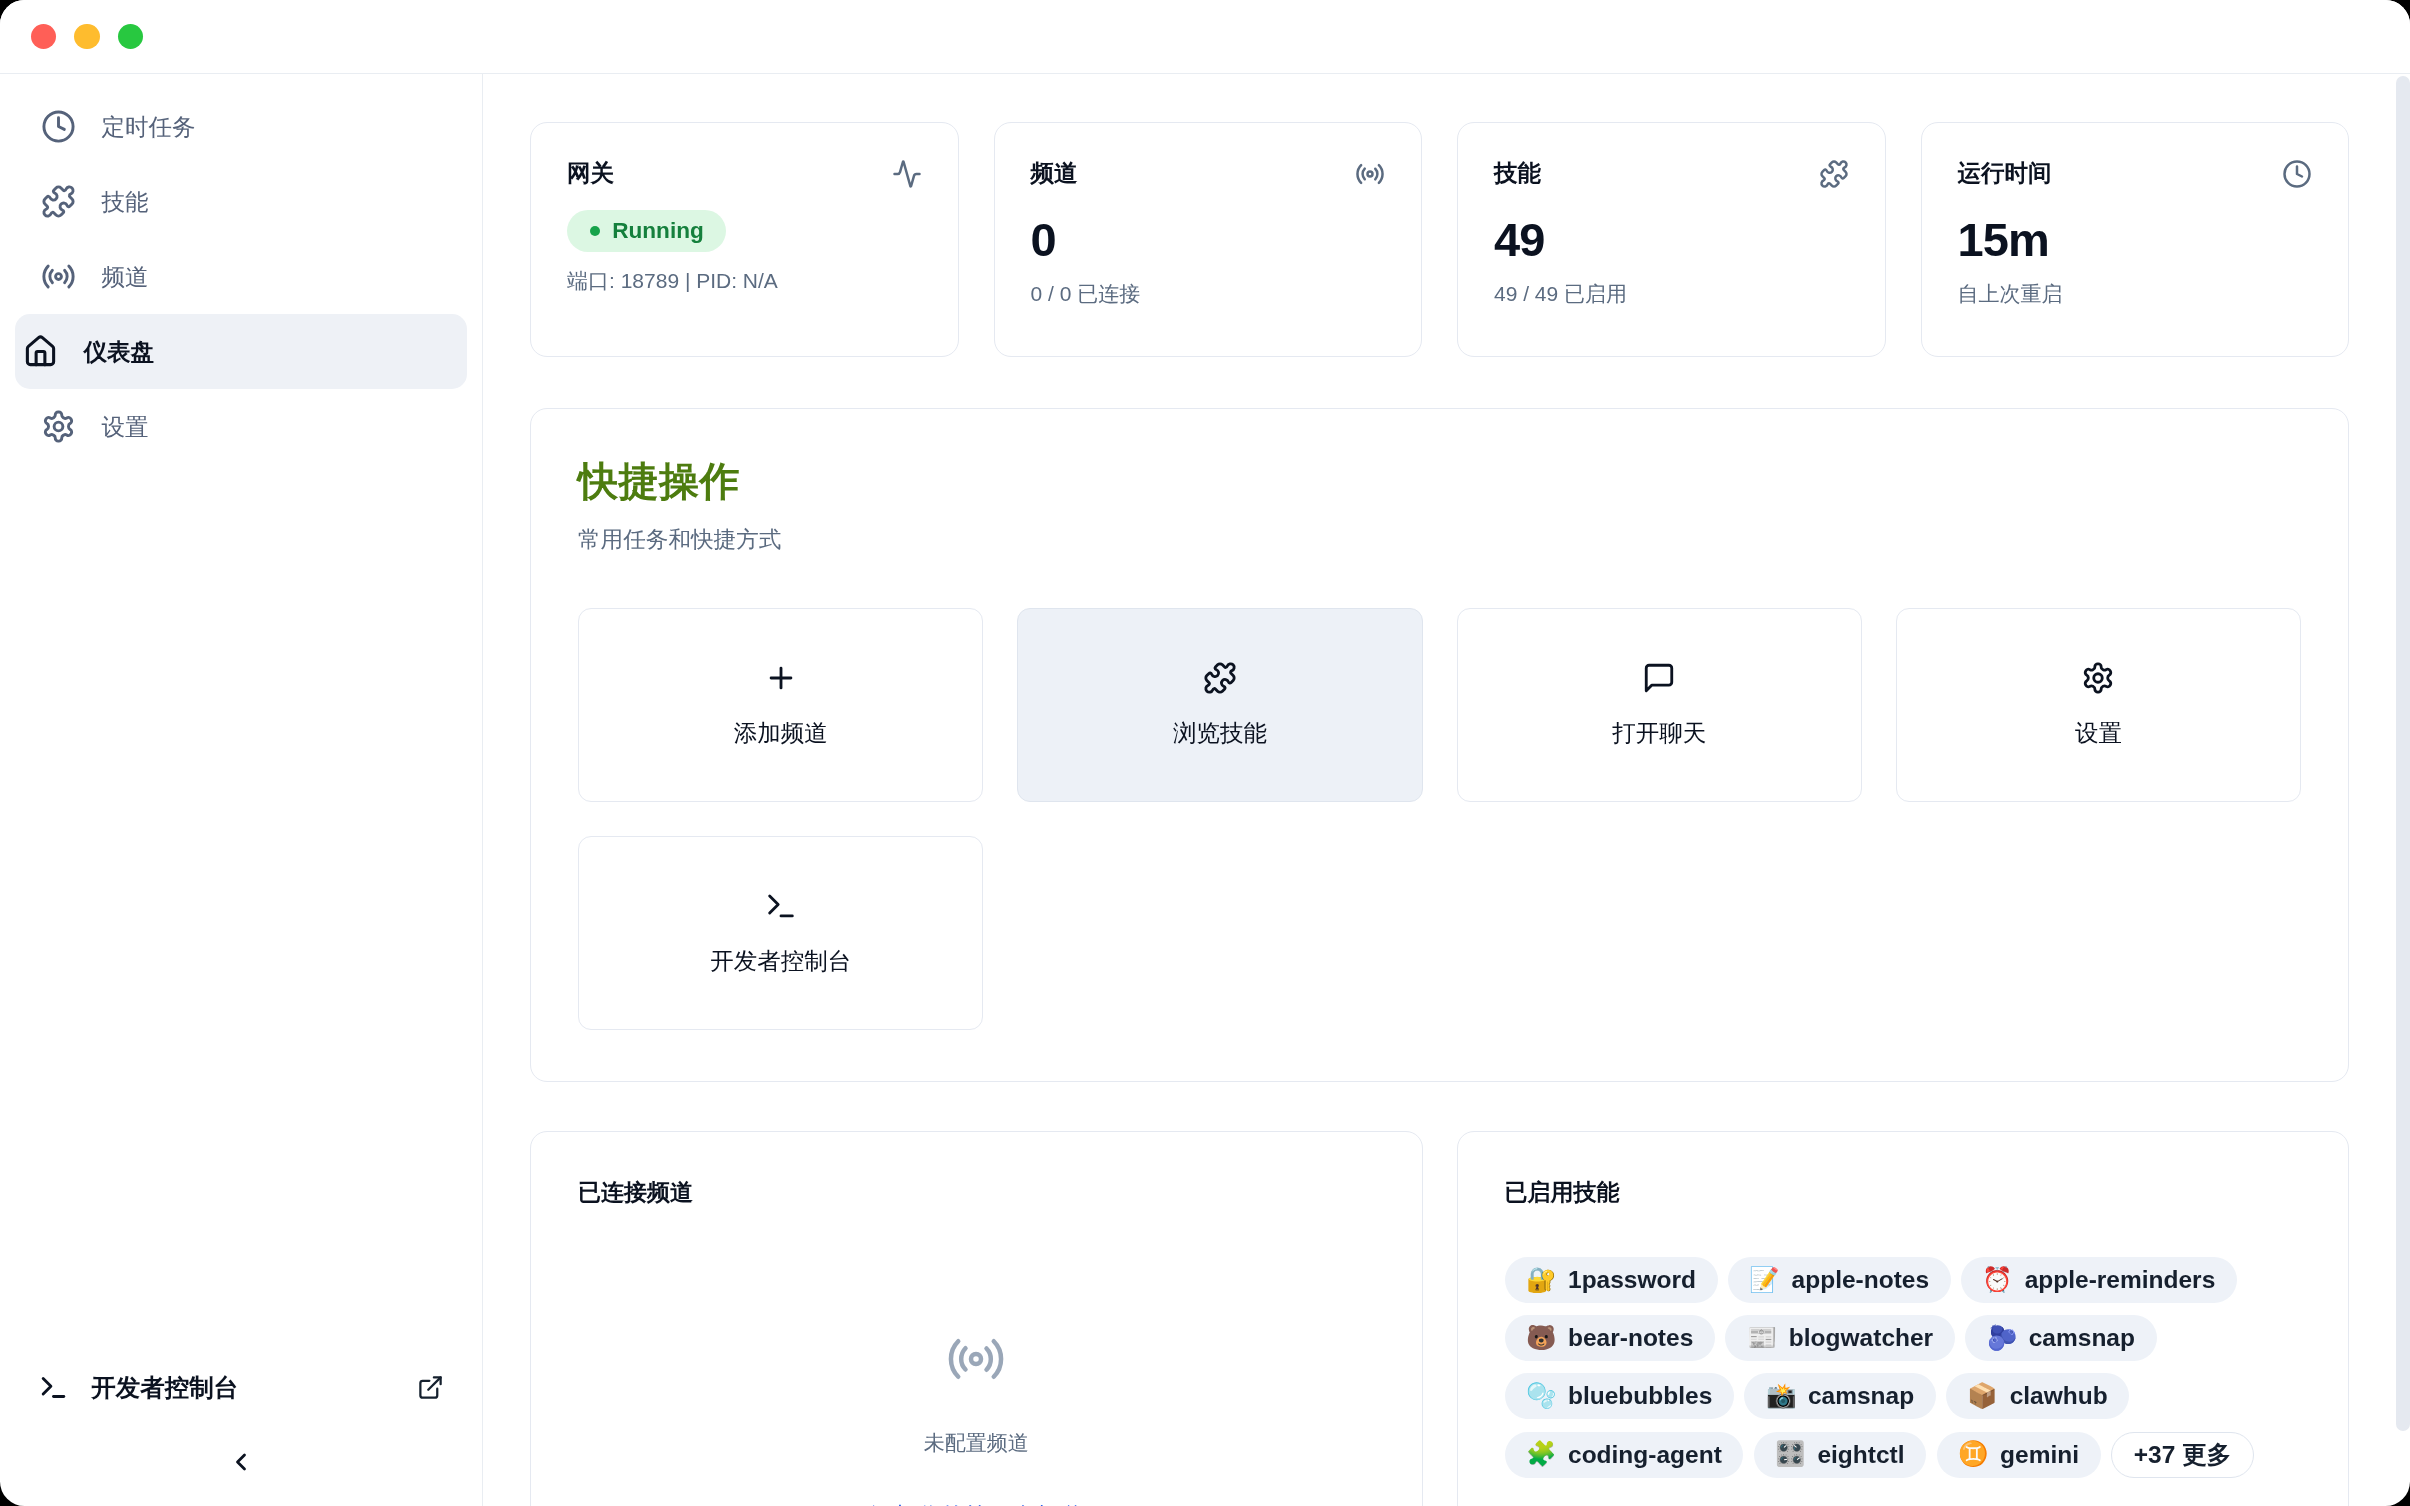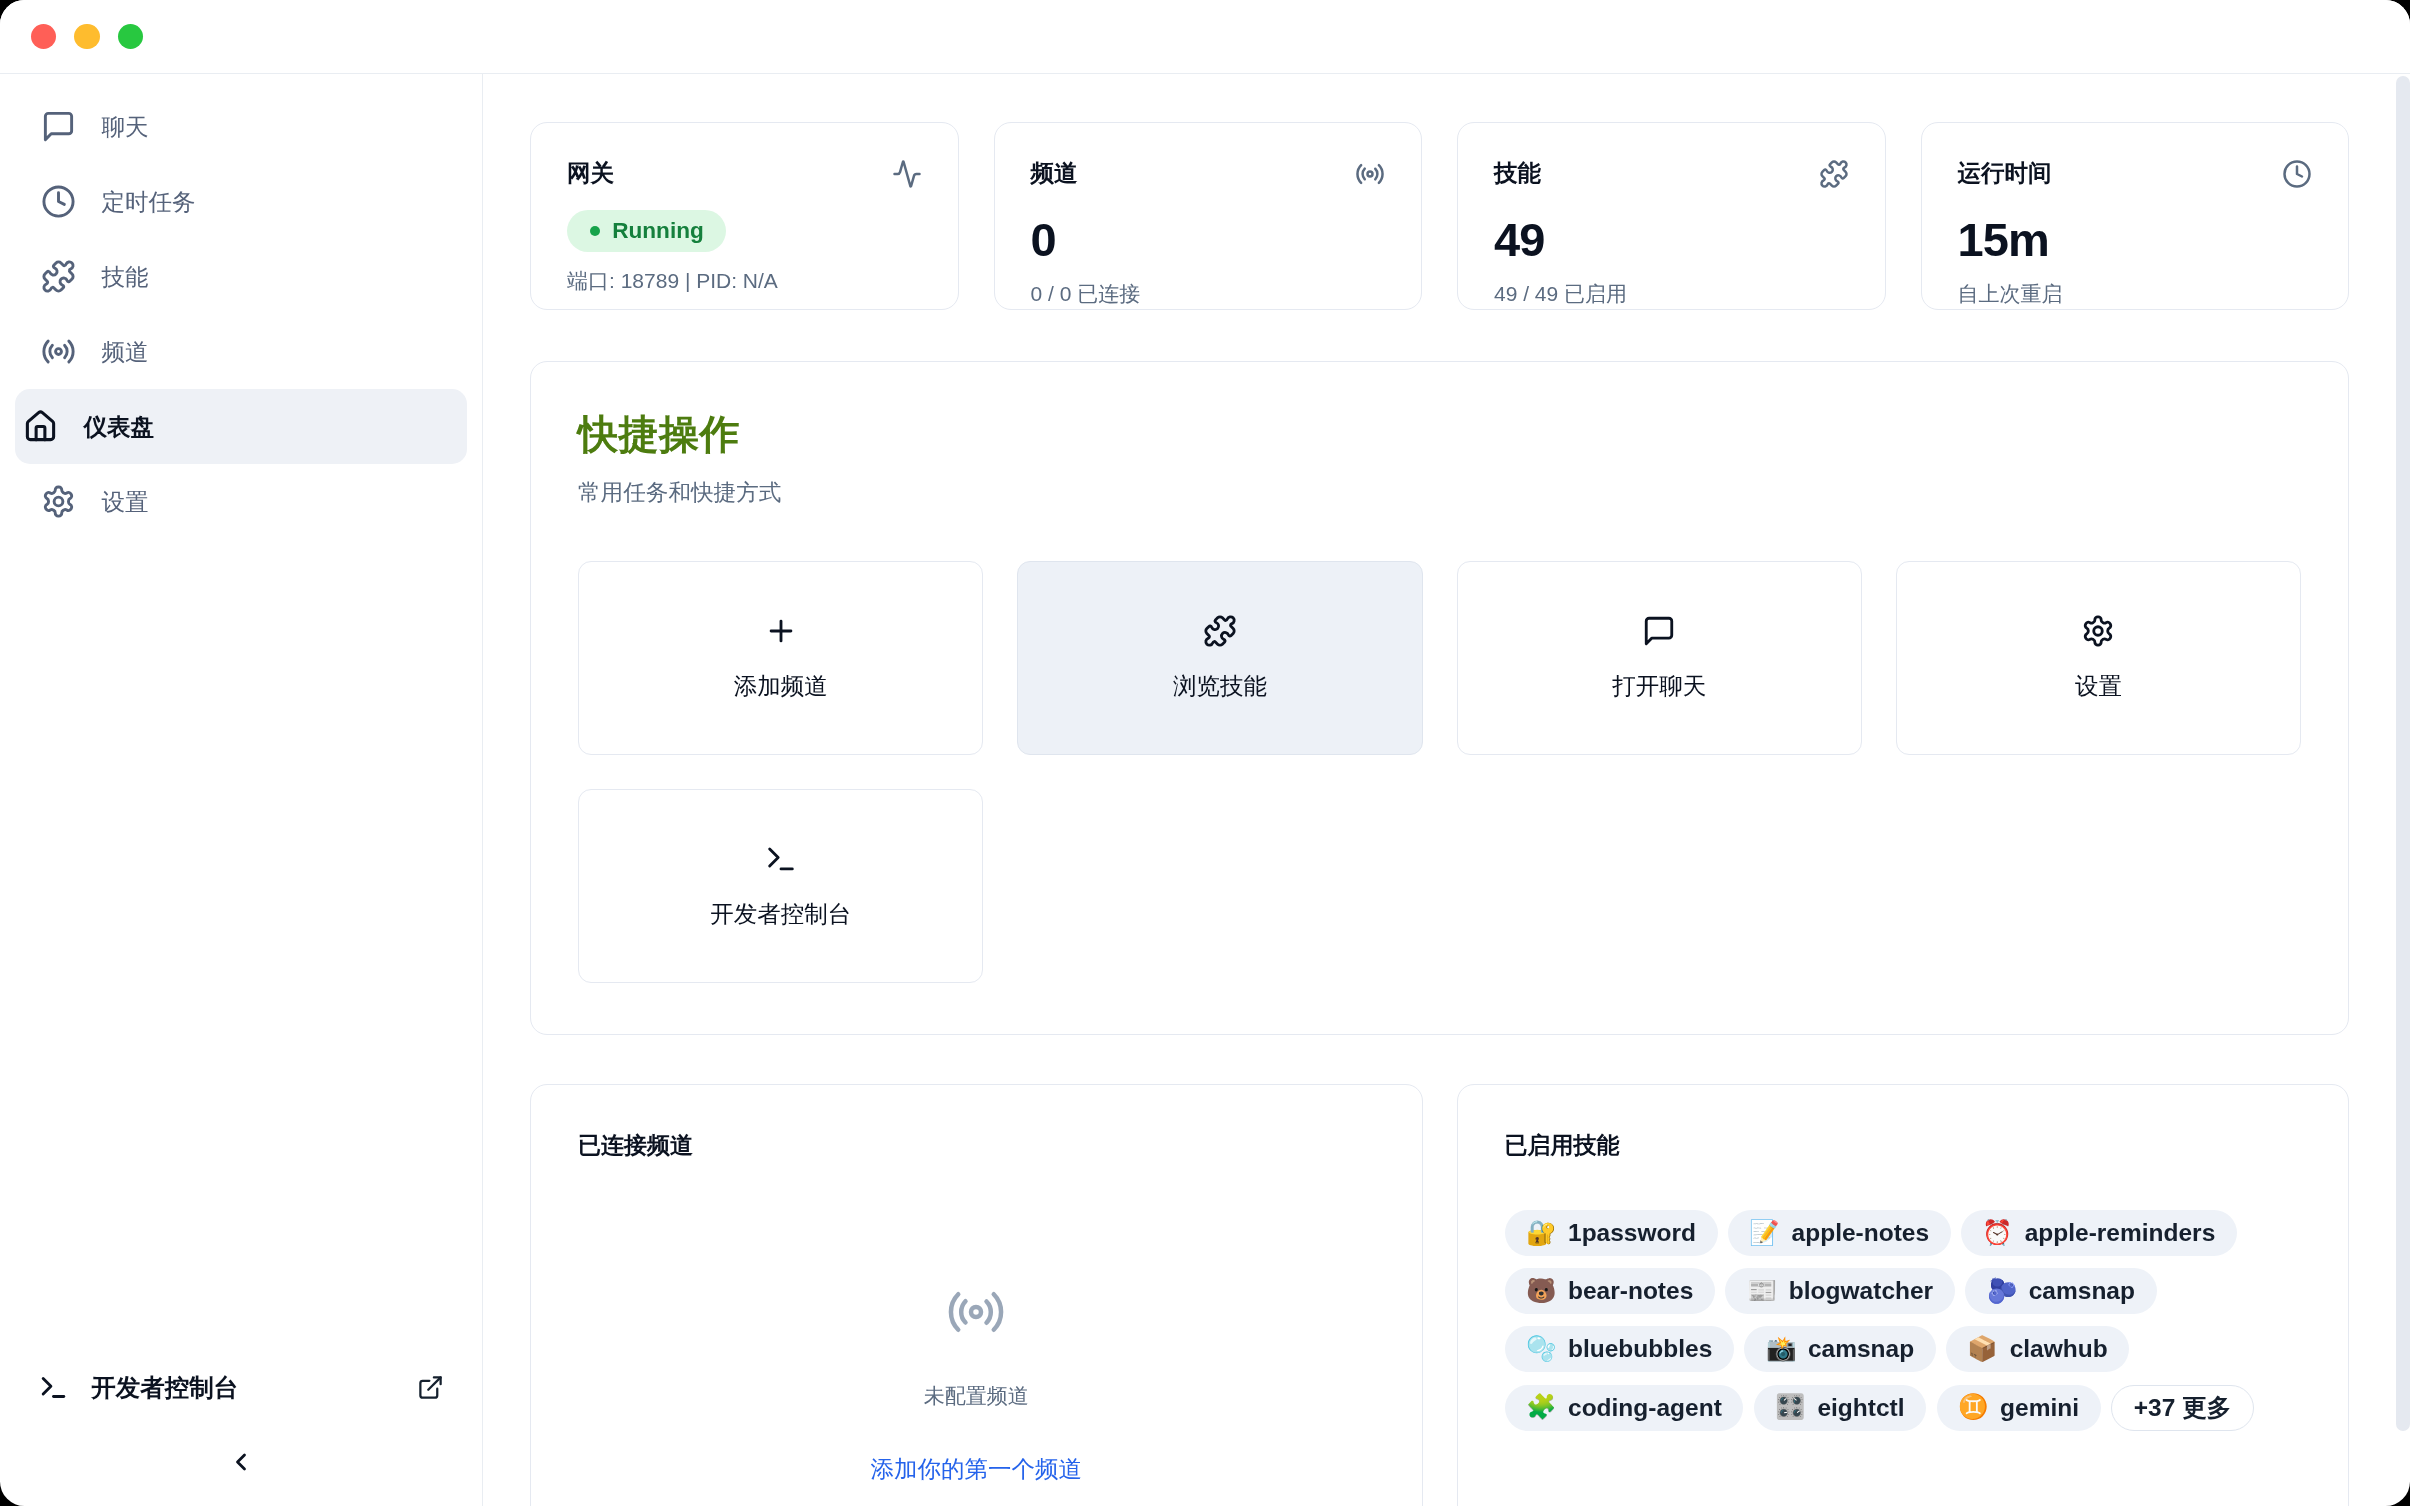--- a/index.html
+++ b/index.html
@@ -37,21 +37,21 @@
   .collapse-row { display:flex; justify-content:center; padding:19px 0 9.4px; }
   .collapse-btn { width:43px; height:43px; background:none; border:none;
     color:#0b1220; cursor:pointer; display:flex; align-items:center; justify-content:center; }
   .collapse-btn svg { width:28px; height:28px; stroke-width:2.4; }
 
   
   .main { flex:1; position:relative; padding:48px 61px 0 47px; overflow:hidden; }
 
   .stats { display:grid; grid-template-columns:repeat(4,1fr); gap:35px; }
   .stat-card { border:1.4px solid #e5e9f1; border-radius:17px; background:#fff;
-    height:188px; padding:34px 36px; }
+    height:235px; padding:34px 36px; }
   .stat-head { display:flex; align-items:flex-start; justify-content:space-between; }
   .stat-title { font-size:23.5px; font-weight:700; color:#0b1220; }
   .stat-icon { width:30px; height:30px; color:#5b6b80; margin-top:1.9px; }
   .stat-value { font-size:47px; font-weight:700; color:#0b1220; margin-top:22.6px;
     letter-spacing:-0.9px; }
   .stat-sub { font-size:21px; color:#5b6b80; margin-top:13px; }
   .badge { display:inline-flex; align-items:center; gap:12.2px; height:42px;
     padding:0 22.6px; background:#dcf7e3; color:#15803d; border-radius:941px;
     font-size:22.6px; font-weight:600; margin-top:21px; }
   .badge-dot { width:10.4px; height:10.4px; border-radius:50%; background:#16a34a; }
@@ -145,26 +145,20 @@
     <span class="light red"></span>
     <span class="light yellow"></span>
     <span class="light green"></span>
   </div>
 
   <div class="app-body">
     <aside class="sidebar">
       <nav class="nav">
           <div class="nav-item">
     <svg class="ic nav-icon" viewBox="0 0 37 37" width="35" height="35">
-              <use href="#i-message"></use>
-            </svg>
-    <span class="nav-label">聊天</span>
-  </div>
-          <div class="nav-item">
-    <svg class="ic nav-icon" viewBox="0 0 37 37" width="35" height="35">
               <use href="#i-clock"></use>
             </svg>
     <span class="nav-label">定时任务</span>
   </div>
           <div class="nav-item">
     <svg class="ic nav-icon" viewBox="0 0 37 37" width="35" height="35">
               <use href="#i-puzzle"></use>
             </svg>
     <span class="nav-label">技能</span>
   </div>

